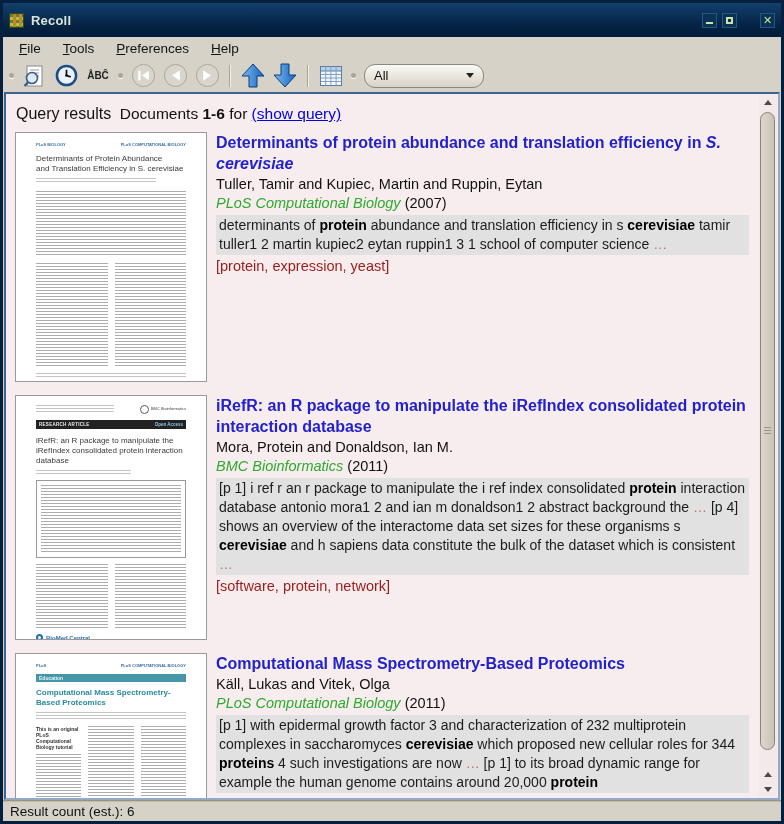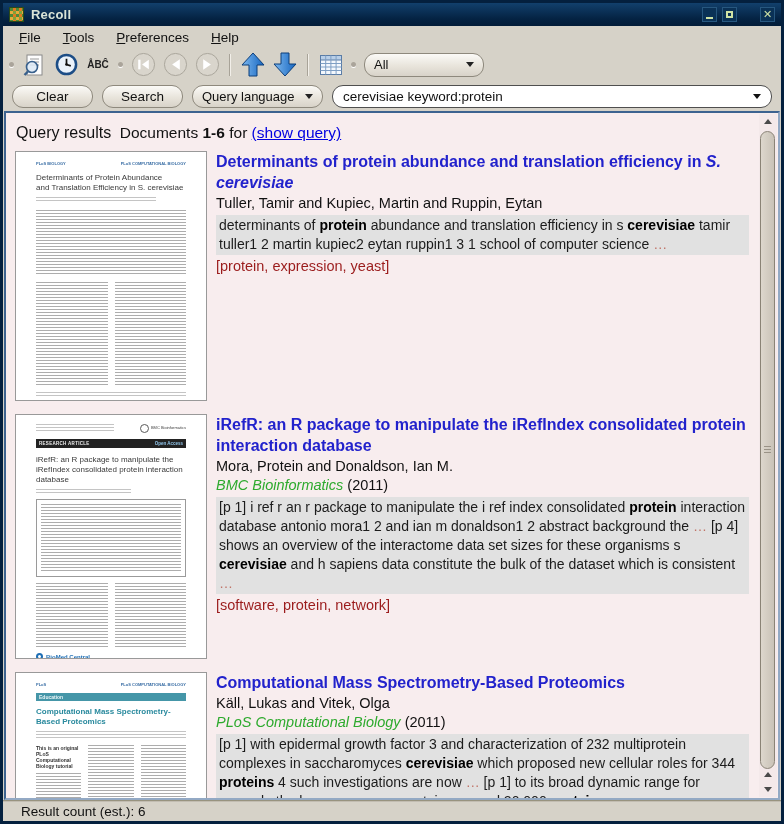--- a/index.html
+++ b/index.html
@@ -4,21 +4,21 @@
 <style>
   html,body{margin:0;padding:0;background:#3a3a3a;}
   *{box-sizing:border-box;font-family:"Liberation Sans","DejaVu Sans",sans-serif;}
   .window{
     position:relative;width:784px;height:824px;
     background:#d6d2c8;border:3px solid #04203e;
     display:flex;flex-direction:column;overflow:hidden;
   }
   
   .titlebar{
-    height:23px;flex:none;display:flex;align-items:center;
+    height:34px;flex:none;display:flex;align-items:center;
     background:linear-gradient(#12406c,#042242 70%,#021c38);
     padding:0 6px;gap:7px;
   }
   .app-icon{
     width:15px;height:15px;flex:none;border:1px solid #2c4a18;
     background:
       repeating-conic-gradient(#e07a20 0 25%, #7fa23a 0 50%, #e8a93c 0 75%, #4c8a38 0 100%);
     background-size:6px 6px;
   }
   .titlebar .title{color:#d9e4d8;font-size:13px;font-weight:bold;letter-spacing:.2px;}
@@ -116,21 +116,21 @@
   .sb-thumb{
     position:absolute;left:1px;width:15px;top:17px;height:638px;
     background:linear-gradient(to right,#ddd7cd,#c9c2b7);
     border:1px solid #8a8376;border-radius:8px;
   }
   .sb-gripmarks{position:absolute;left:3px;right:3px;top:50%;height:8px;margin-top:-4px;
     background-image:repeating-linear-gradient(#9a9387 0,#9a9387 1px,transparent 1px,transparent 3px);}
   
   .statusbar{
     height:21px;flex:none;background:#d6d2c8;border-top:1px solid #98937f;
-    box-shadow:inset 0 1px 0 #c2bdb2;display:flex;align-items:center;padding:0 18px;
+    box-shadow:inset 0 1px 0 #c2bdb2;display:flex;align-items:center;padding:0 7px;
     font-size:13.5px;color:#111;
   }
   
   svg{display:block;}
 </style>
 </head>
 <body>
 
 <div class="window">
 
@@ -236,32 +236,20 @@
         <line x1="1.5" y1="16.5" x2="22.5" y2="16.5" stroke="#7f9fc4"></line>
       </svg>
     </div>
     <div class="grip"></div>
     <div class="combo combo-all">
       <span>All</span>
       <span class="chev"></span>
     </div>
   </div>
 
-  <div class="searchrow">
-    <div class="pbtn">Clear</div>
-    <div class="pbtn">Search</div>
-    <div class="combo combo-mode">
-      <span>Query language</span>
-      <span class="chev"></span>
-    </div>
-    <div class="searchbox">
-      <span>cerevisiae keyword:protein</span>
-      <span class="chev"></span>
-    </div>
-  </div>
 
   <div class="results">
     <div class="results-inner">
 
       <div class="results-header">
         <span class="qr">Query results</span>
         &nbsp;<span>Documents</span>
         <b>1-6</b>
         <span>for</span>
         <a href="#">(show query)</a>
@@ -281,20 +269,24 @@
           <div class="stripes" style="height:66px;margin-top:7px;"></div>
           <div class="t-cols">
             <div class="t-col stripes" style="height:104px;"></div>
             <div class="t-col stripes" style="height:104px;"></div>
           </div>
           <div class="stripes-lt" style="height:4px;margin-top:6px;"></div>
         </div>
         <div class="rtext">
           <div class="rtitle"><span>Determinants of protein abundance and translation efficiency in </span><i>S. cerevisiae</i></div>
           <div class="rauthors">Tuller, Tamir and Kupiec, Martin and Ruppin, Eytan</div>
+          <div class="rjournal">
+            <span class="jname">PLoS Computational Biology</span>
+            <span class="jyear">(2007)</span>
+          </div>
           <div class="rsnippet"><span>determinants of </span><b>protein</b><span> abundance and translation efficiency in s </span><b>cerevisiae</b><span> tamir tuller1 2 martin kupiec2 eytan ruppin1 3 1 school of computer science </span><span class="muted"> … </span></div>
           <div class="rkeywords">[protein, expression, yeast]</div>
         </div>
       </div>
 
       <div class="result">
         <div class="thumb t-pad" style="height:245px;">
           <div class="t-toprow">
             <div class="stripes-lt" style="height:8px;width:78px;"></div>
             <div class="bmc-logo">

